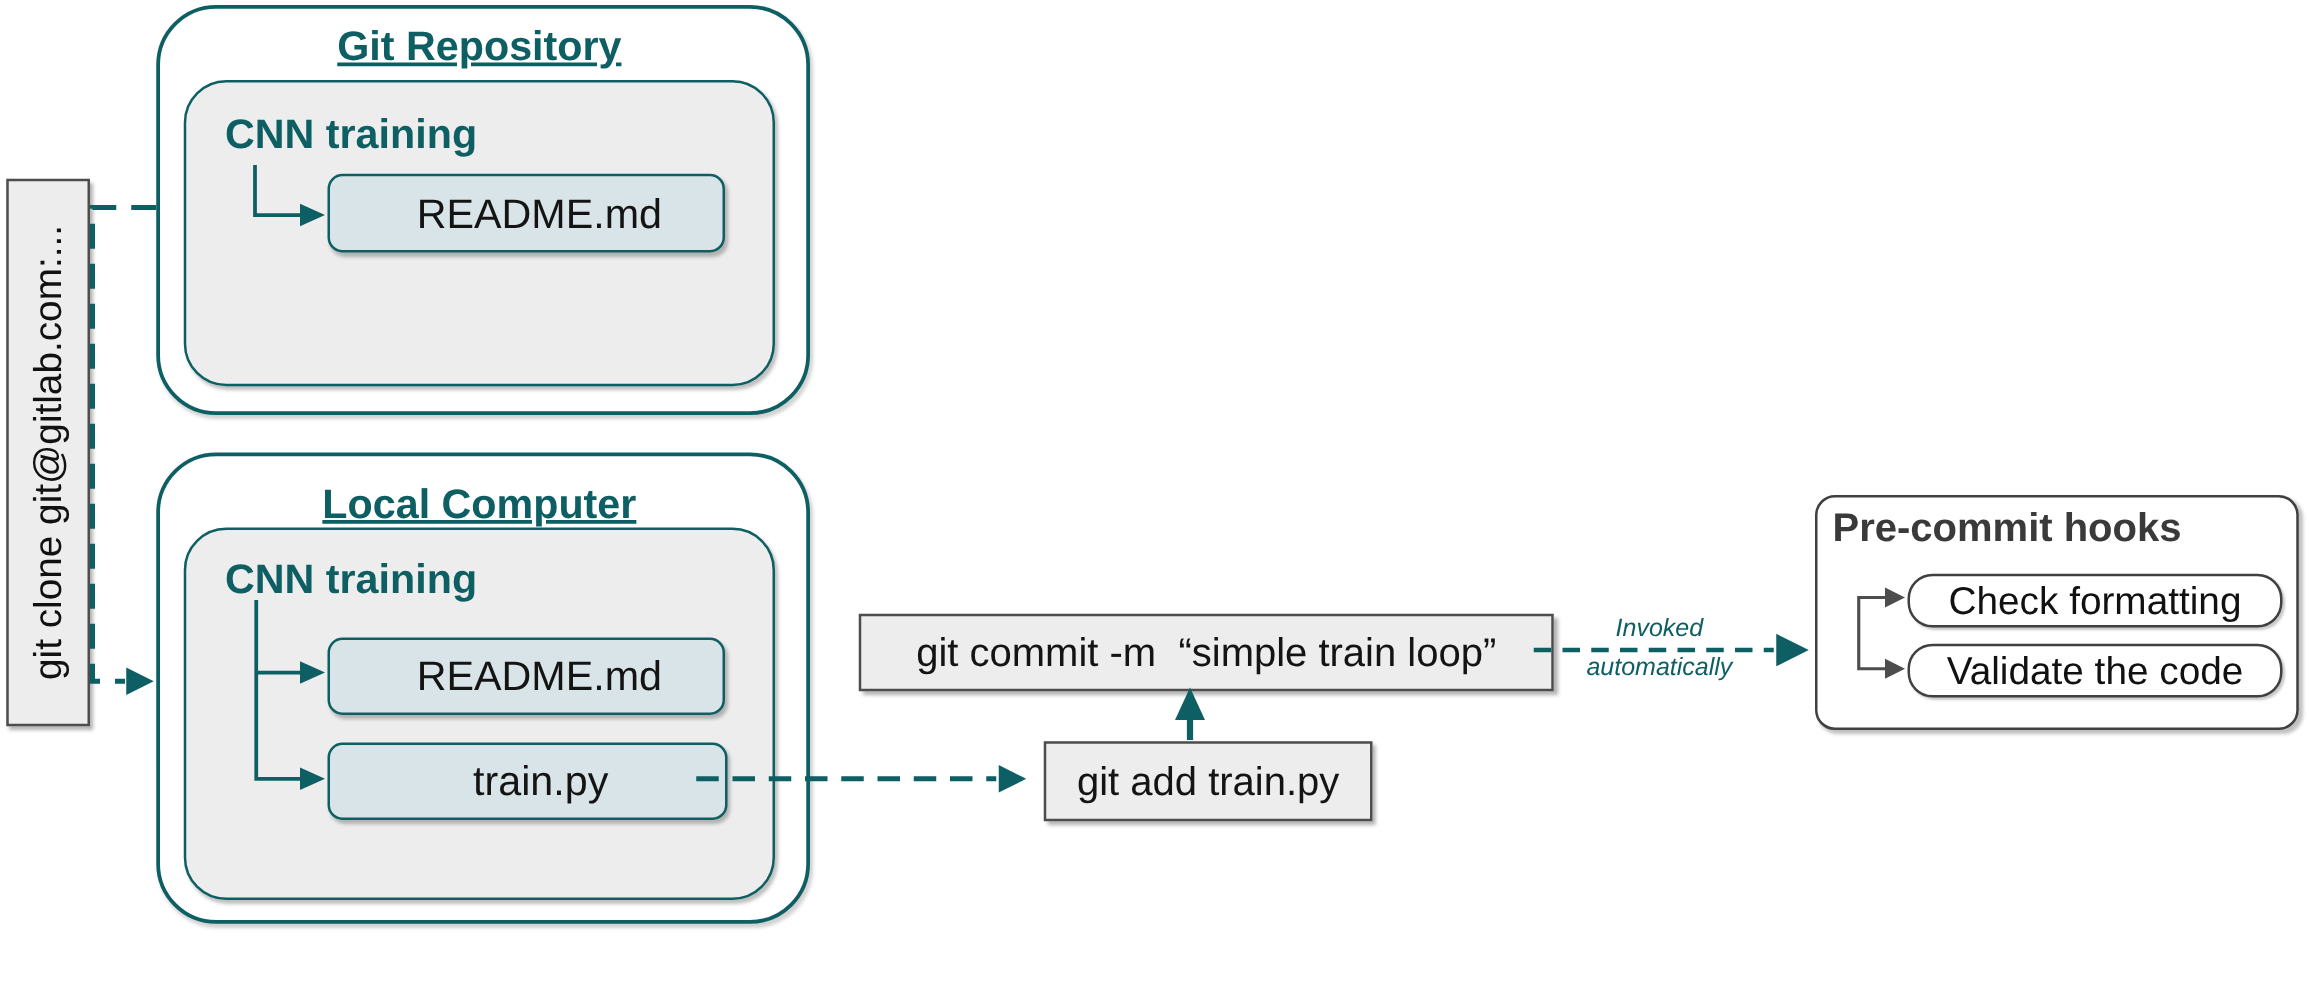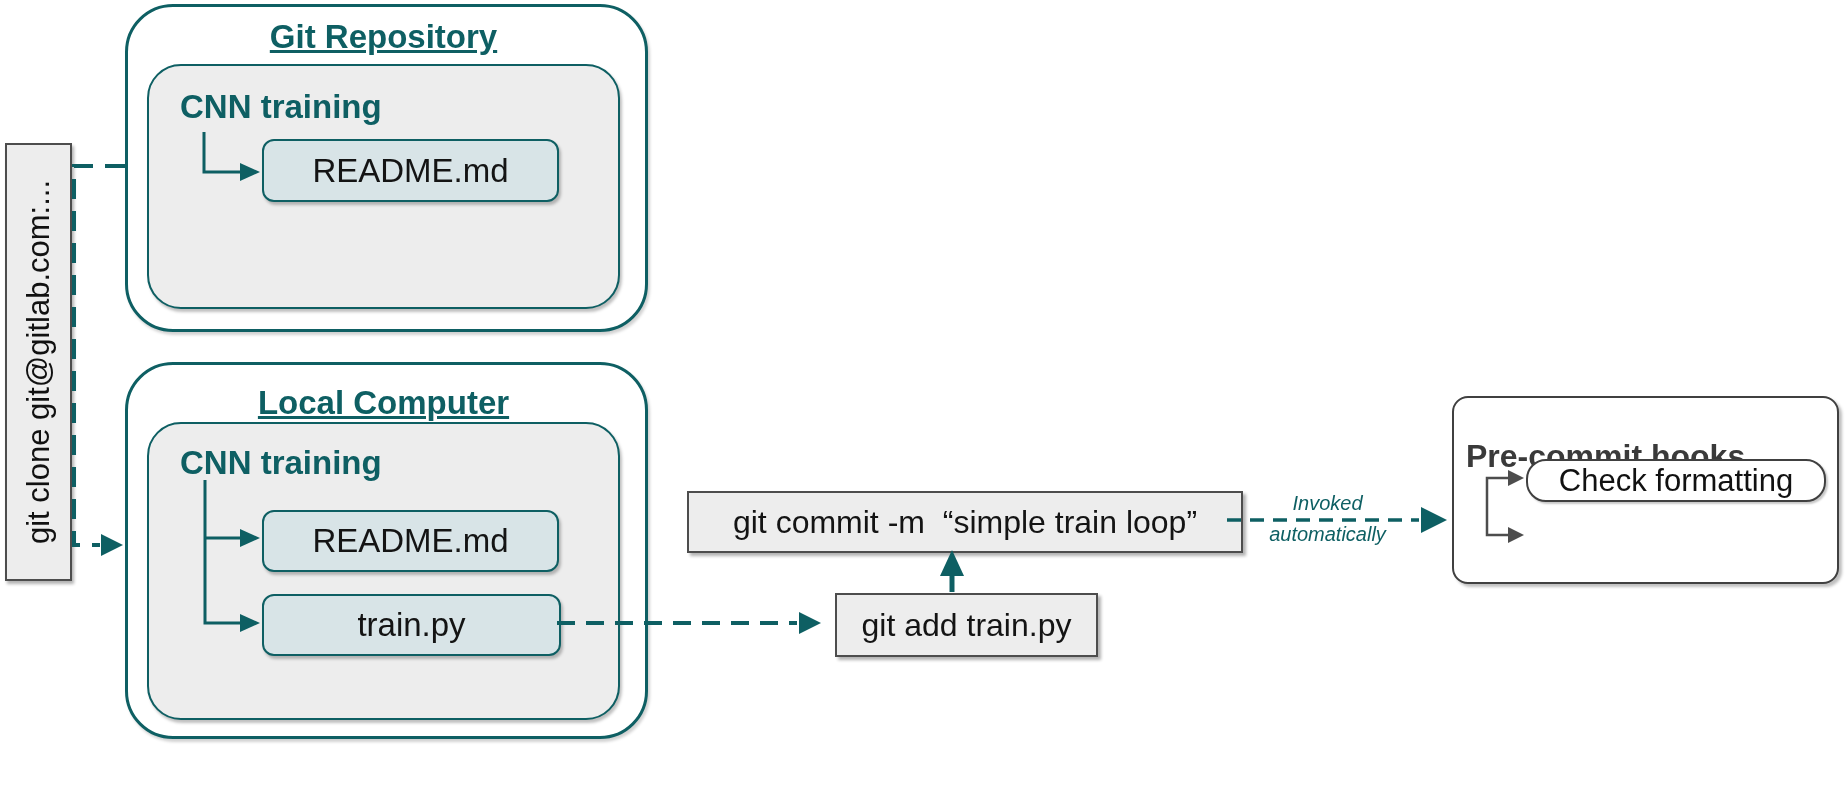--- a/index.html
+++ b/index.html
@@ -15,21 +15,21 @@
   }
   
   .folder-panel{
     background:var(--panelFill);border:2.5px solid var(--accent);border-radius:34px;
     box-shadow:2px 3px 3px rgba(0,0,0,0.25);
   }
   
   .file-box{
     background:var(--fileFill);border:2px solid var(--accent);border-radius:12px;
     display:flex;align-items:center;justify-content:center;
-    font-size:33px;box-shadow:2px 3px 3px rgba(0,0,0,0.25);
+    font-size:33px;box-shadow:2px 3px 3px rgba(0,0,0,0.25);padding-left:21px;
   }
   
   .cmd-box{
     background:var(--panelFill);border:2px solid var(--boxBorderGray);
     display:flex;align-items:center;justify-content:center;
     font-size:32px;white-space:pre;box-shadow:3px 3px 3px rgba(0,0,0,0.3);margin-left:12px;
   }
   .container-title{
     font-weight:bold;font-size:33px;color:var(--accent);text-align:center;text-decoration:underline;
   }
@@ -43,21 +43,21 @@
   .vertical-label span{
     position:absolute;left:50%;top:50%;
     transform:translate(-50%,-50%) rotate(-90deg);
     white-space:nowrap;font-size:31px;color:#111;
   }
   .precommit-panel{
     background:#ffffff;border:2.5px solid var(--precommitBorder);border-radius:16px;
     box-shadow:3px 3px 3px rgba(0,0,0,0.25);
   }
   .precommit-title{
-    font-weight:bold;font-size:32px;color:var(--precommitTitle);white-space:nowrap;margin-top:34px;
+    font-weight:bold;font-size:32px;color:var(--precommitTitle);white-space:nowrap;
   }
   .hook-box{
     background:#ffffff;border:2px solid var(--precommitBorder);border-radius:20px;
     display:flex;align-items:center;justify-content:center;
     font-size:31px;color:#111;box-shadow:2px 2px 2px rgba(0,0,0,0.22);
   }
   .invoked-note{
     font-size:20px;font-style:italic;color:var(--accent);
     text-align:center;line-height:31px;white-space:nowrap;
   }
@@ -93,20 +93,21 @@
   <div class="abs cmd-box" style="left:823px;top:593px;width:259px;height:60px;">git add train.py</div>
 
   <div class="abs invoked-note" style="left:1230px;top:488px;width:195px;">
     <div>Invoked</div>
     <div>automatically</div>
   </div>
 
   <div class="abs precommit-panel" style="left:1452px;top:396px;width:383px;height:184px;"></div>
   <div class="abs precommit-title" style="left:1466px;top:404px;">Pre-commit hooks</div>
   <div class="abs hook-box" style="left:1526px;top:459px;width:296px;height:39px;">Check formatting</div>
+  <div class="abs hook-box" style="left:1526px;top:515px;width:296px;height:39px;">Validate the code</div>
 
   <svg class="connectors" width="1848" height="802" viewBox="0 0 1848 802">
 
     <path d="M125,166 H74 V545 H100" class="stroke-accent" stroke-width="4" stroke-dasharray="20 12"></path>
     <polygon points="123,545 101,534 101,556" class="fill-accent"></polygon>
 
     <path d="M204,132 V172 H240" class="stroke-accent" stroke-width="3"></path>
     <polygon points="260,172 240,163 240,181" class="fill-accent"></polygon>
 
     <path d="M205,480 V623 H240 M205,538 H240" class="stroke-accent" stroke-width="3"></path>

